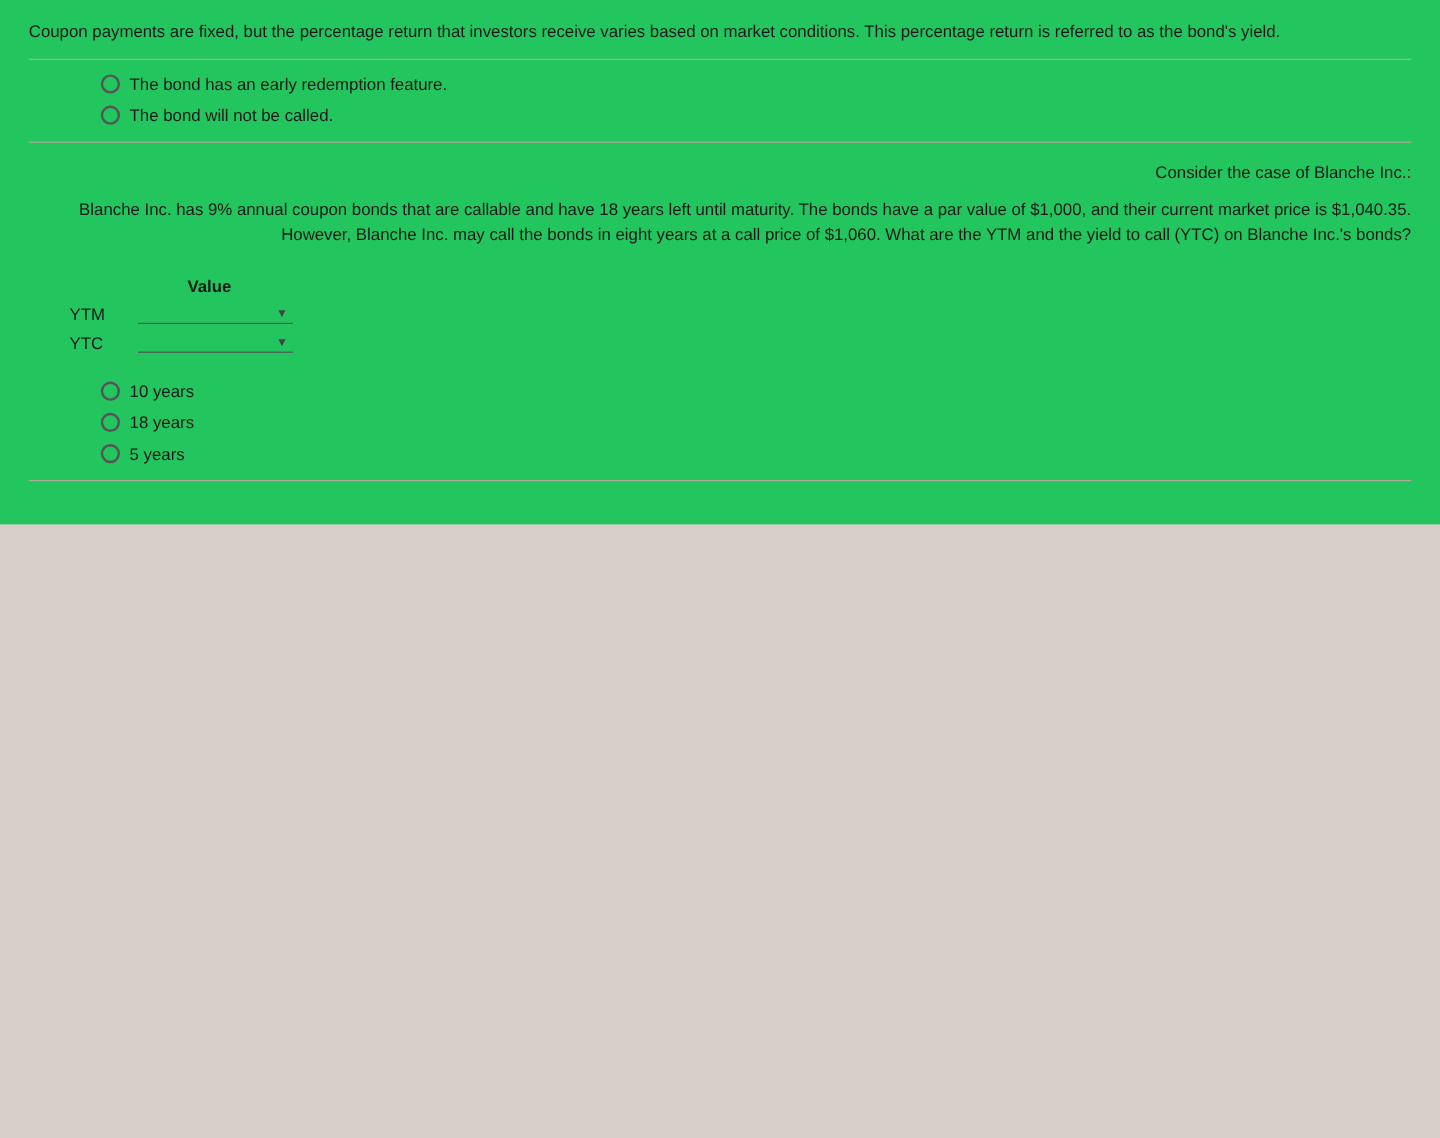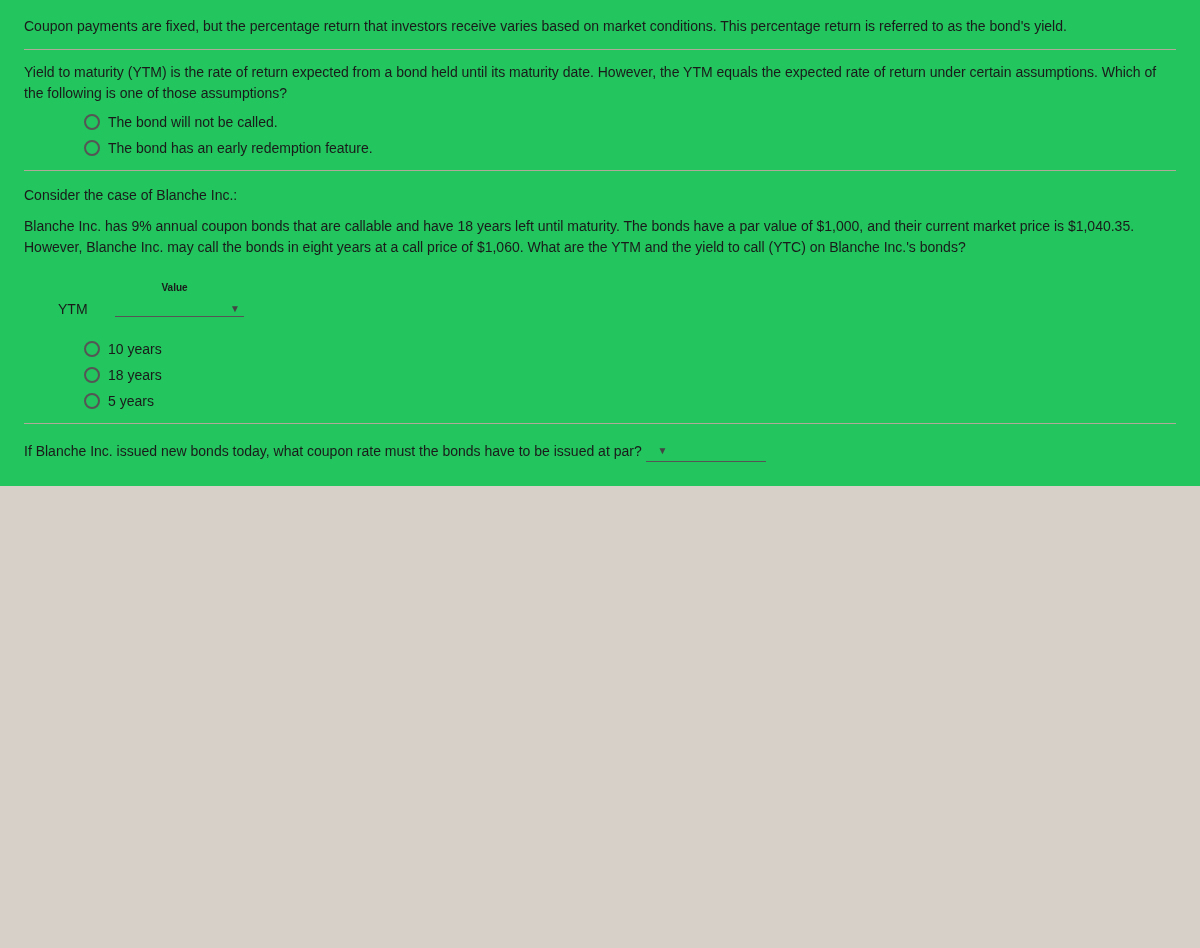--- a/index.html
+++ b/index.html
@@ -51,36 +51,37 @@
       height: 16px;
       border-radius: 50%;
       border: 2px solid #555;
       background: transparent;
       flex-shrink: 0;
       cursor: pointer;
     }
 
     .consider-block {
       margin: 14px 0 8px 0;
+      text-align: right;
     }
 
     .table-section {
       margin: 20px 0 20px 30px;
     }
 
     table {
       border-collapse: collapse;
       min-width: 200px;
     }
 
     table th {
       font-weight: bold;
       text-align: center;
       padding: 4px 20px 4px 4px;
-      font-size: 10px;
+      font-size: 14px;
     }
 
     table td {
       padding: 4px 10px 4px 4px;
       font-size: 14px;
       vertical-align: middle;
     }
 
     .table-label {
       padding-right: 20px;
@@ -132,32 +133,29 @@
 
 <div class="page-container">
 
   <div class="text-block">
     <span>Coupon payments are fixed, but the percentage return that investors receive varies based on market conditions. This percentage return is referred to as the bond's yield.</span>
   </div>
 
   <hr class="section-divider">
 
   <div class="question-block">
-    <div class="text-block">
-      <span>Yield to maturity (YTM) is the rate of return expected from a bond held until its maturity date. However, the YTM equals the expected rate of return under certain assumptions. Which of the following is one of those assumptions?</span>
+
+    <div class="radio-option">
+      <div class="radio-circle"></div>
+      <span>The bond has an early redemption feature.</span>
     </div>
 
     <div class="radio-option">
       <div class="radio-circle"></div>
       <span>The bond will not be called.</span>
-    </div>
-
-    <div class="radio-option">
-      <div class="radio-circle"></div>
-      <span>The bond has an early redemption feature.</span>
     </div>
   </div>
 
   <hr class="section-divider">
 
   <div class="consider-block">
     <div class="text-block">
       <span>Consider the case of Blanche Inc.:</span>
     </div>
     <div class="text-block">
@@ -176,20 +174,29 @@
       <tbody>
         <tr>
           <td class="table-label">YTM</td>
           <td>
             <div class="dropdown-cell">
               <span></span>
               <span class="dropdown-arrow">▼</span>
             </div>
           </td>
         </tr>
+        <tr>
+          <td class="table-label">YTC</td>
+          <td>
+            <div class="dropdown-cell">
+              <span></span>
+              <span class="dropdown-arrow">▼</span>
+            </div>
+          </td>
+        </tr>
       </tbody>
     </table>
   </div>
 
   <div class="remaining-life-section">
 
     <div class="radio-option">
       <div class="radio-circle"></div>
       <span>10 years</span>
     </div>
@@ -201,22 +208,14 @@
 
     <div class="radio-option">
       <div class="radio-circle"></div>
       <span>5 years</span>
     </div>
 
   </div>
 
   <hr class="section-divider">
 
-  <div class="bottom-question">
-    <span>If Blanche Inc. issued new bonds today, what coupon rate must the bonds have to be issued at par?</span>
-    <span> </span>
-    <span class="inline-dropdown">
-      <span></span>
-      <span class="dropdown-arrow">▼</span>
-    </span>
-  </div>
 
 </div>
 
 </body></html>

